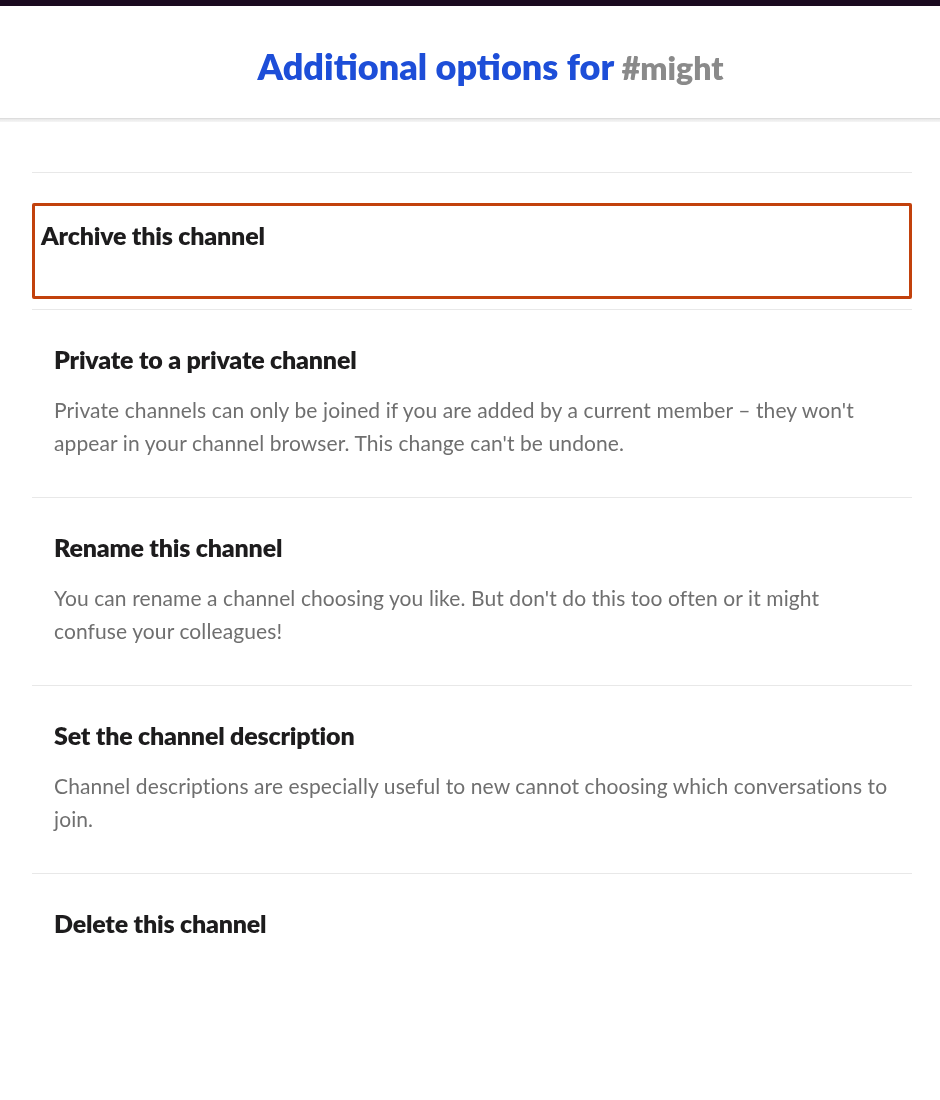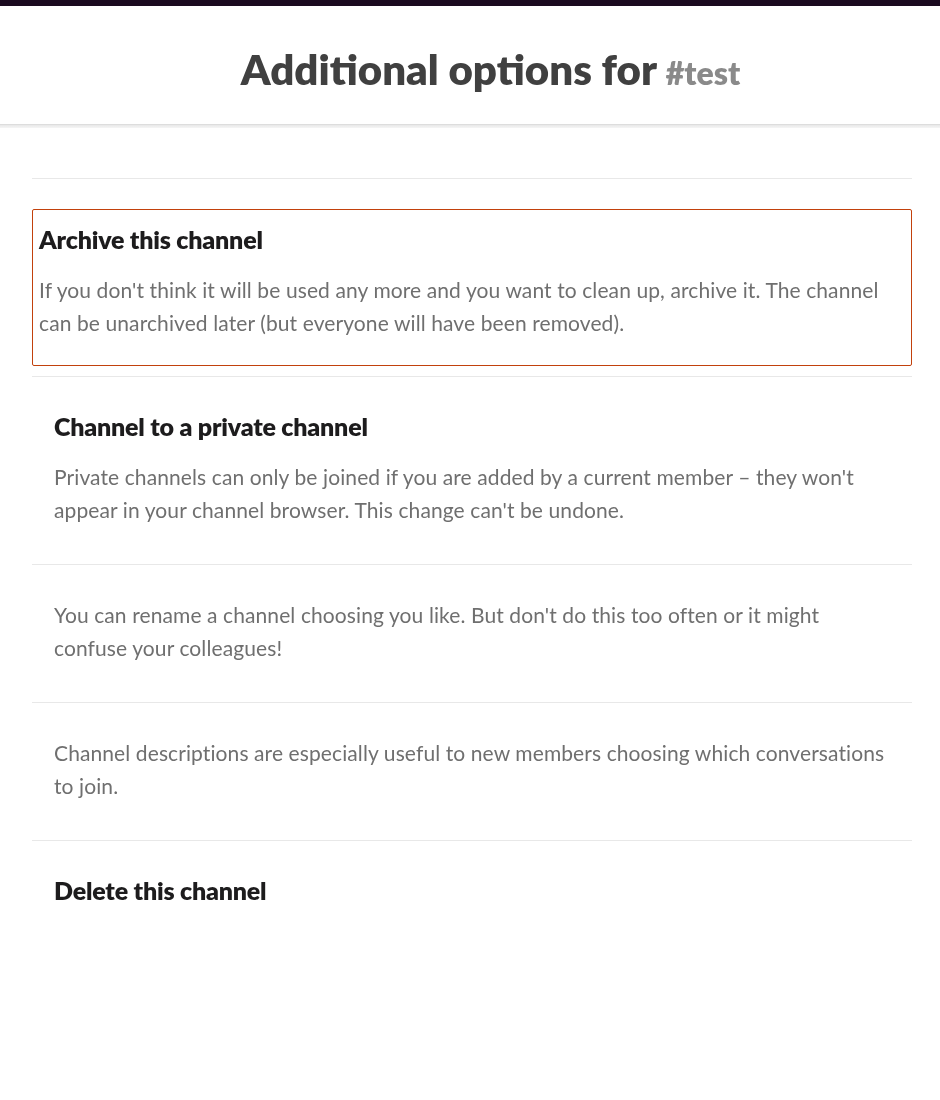--- a/index.html
+++ b/index.html
@@ -15,23 +15,23 @@
     }
     .top-bar {
       height: 6px;
       background: #1a0a1f;
     }
     .header {
       text-align: center;
       padding: 38px 20px 30px;
     }
     .header-title {
-      font-size: 42px;
+      font-size: 36px;
       font-weight: 800;
-      color: #404040;
+      color: #1d4ed8;
       display: inline;
       margin-left: 41px;
     }
     .header-channel {
       font-size: 32px;
       font-weight: 800;
       color: #8a8a8a;
       display: inline;
     }
     .divider-thick {
@@ -44,21 +44,21 @@
     }
     .divider-thin {
       height: 1px;
       background: #e8e8e8;
       margin: 0;
     }
     .option-item {
       padding: 34px 22px 38px 22px;
     }
     .option-item.highlighted {
-      border: 1px solid #c2410c;
+      border: 3px solid #c2410c;
       border-radius: 2px;
       padding: 14px 8px 26px 6px;
       margin-top: 30px;
       margin-bottom: 10px;
     }
     .option-title {
       font-size: 25px;
       font-weight: 800;
       color: #1d1c1d;
       margin-bottom: 20px;
@@ -71,51 +71,52 @@
       line-height: 1.55;
       letter-spacing: 0.1px;
     }
   </style>
 </head>
 <body>
 
 <div class="top-bar"></div>
 
 <div class="header">
-  <span class="header-title">Additional options for </span><span class="header-channel">#test</span>
+  <span class="header-title">Additional options for </span><span class="header-channel">#might</span>
 </div>
 
 <div class="divider-thick"></div>
 
 <div class="content">
 
   <div class="divider-thin"></div>
 
   <div class="option-item highlighted">
     <div class="option-title">Archive this channel</div>
-    <div class="option-desc">If you don't think it will be used any more and you want to clean up, archive it. The channel can be unarchived later (but everyone will have been removed).</div>
   </div>
 
   <div class="divider-thin"></div>
 
   <div class="option-item">
-    <div class="option-title">Channel to a private channel</div>
+    <div class="option-title">Private to a private channel</div>
     <div class="option-desc">Private channels can only be joined if you are added by a current member – they won't appear in your channel browser. This change can't be undone.</div>
   </div>
 
   <div class="divider-thin"></div>
 
   <div class="option-item">
+    <div class="option-title">Rename this channel</div>
     <div class="option-desc">You can rename a channel choosing you like. But don't do this too often or it might confuse your colleagues!</div>
   </div>
 
   <div class="divider-thin"></div>
 
   <div class="option-item">
-    <div class="option-desc">Channel descriptions are especially useful to new members choosing which conversations to join.</div>
+    <div class="option-title">Set the channel description</div>
+    <div class="option-desc">Channel descriptions are especially useful to new cannot choosing which conversations to join.</div>
   </div>
 
   <div class="divider-thin"></div>
 
   <div class="option-item">
     <div class="option-title">Delete this channel</div>
   </div>
 
 </div>
 

